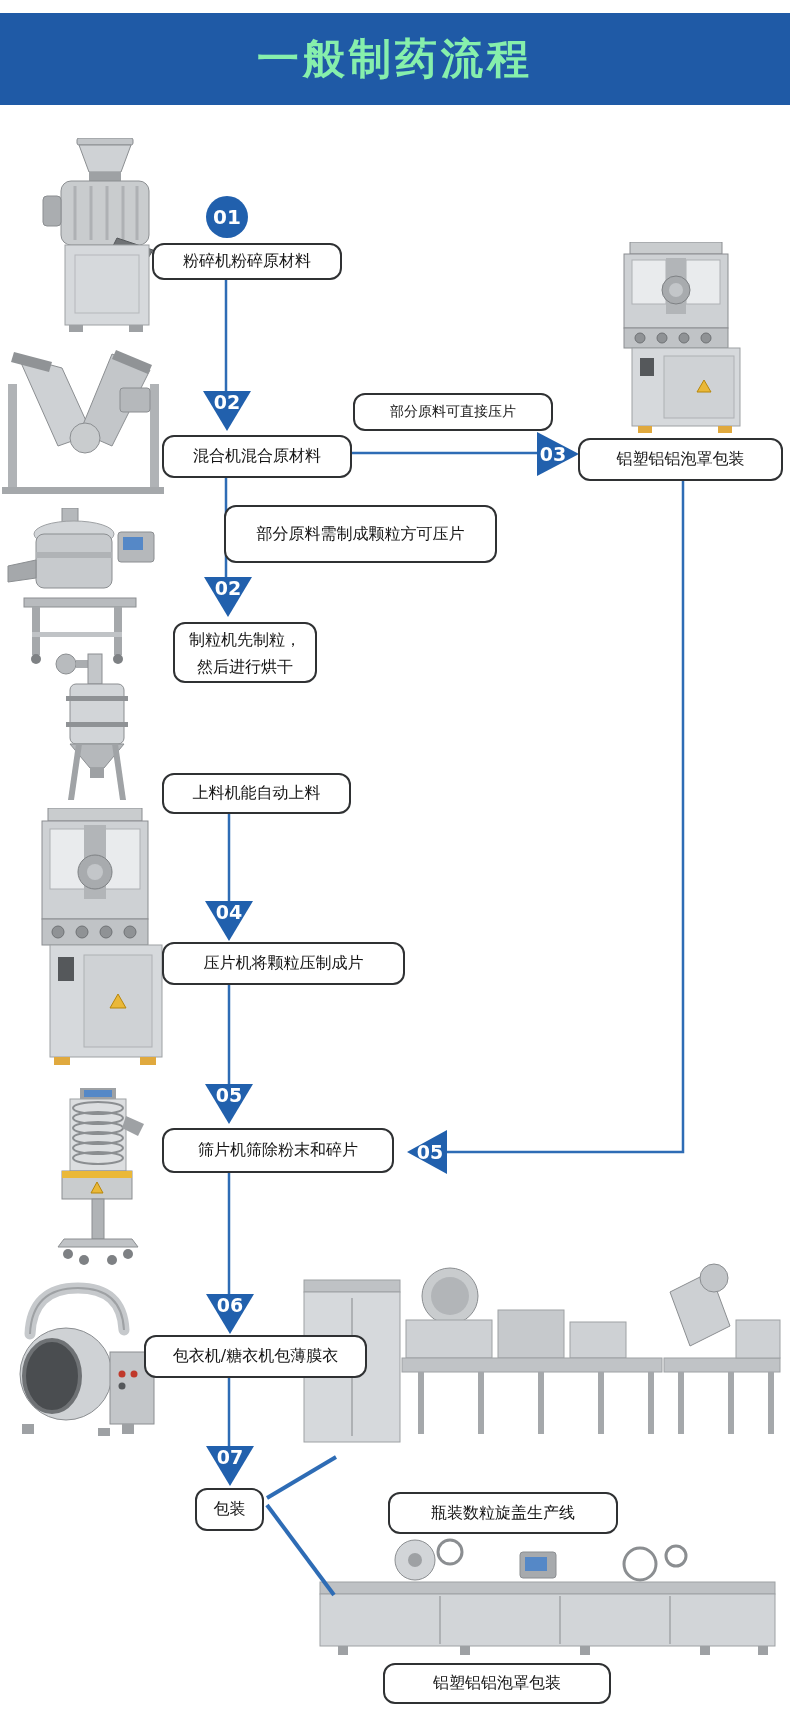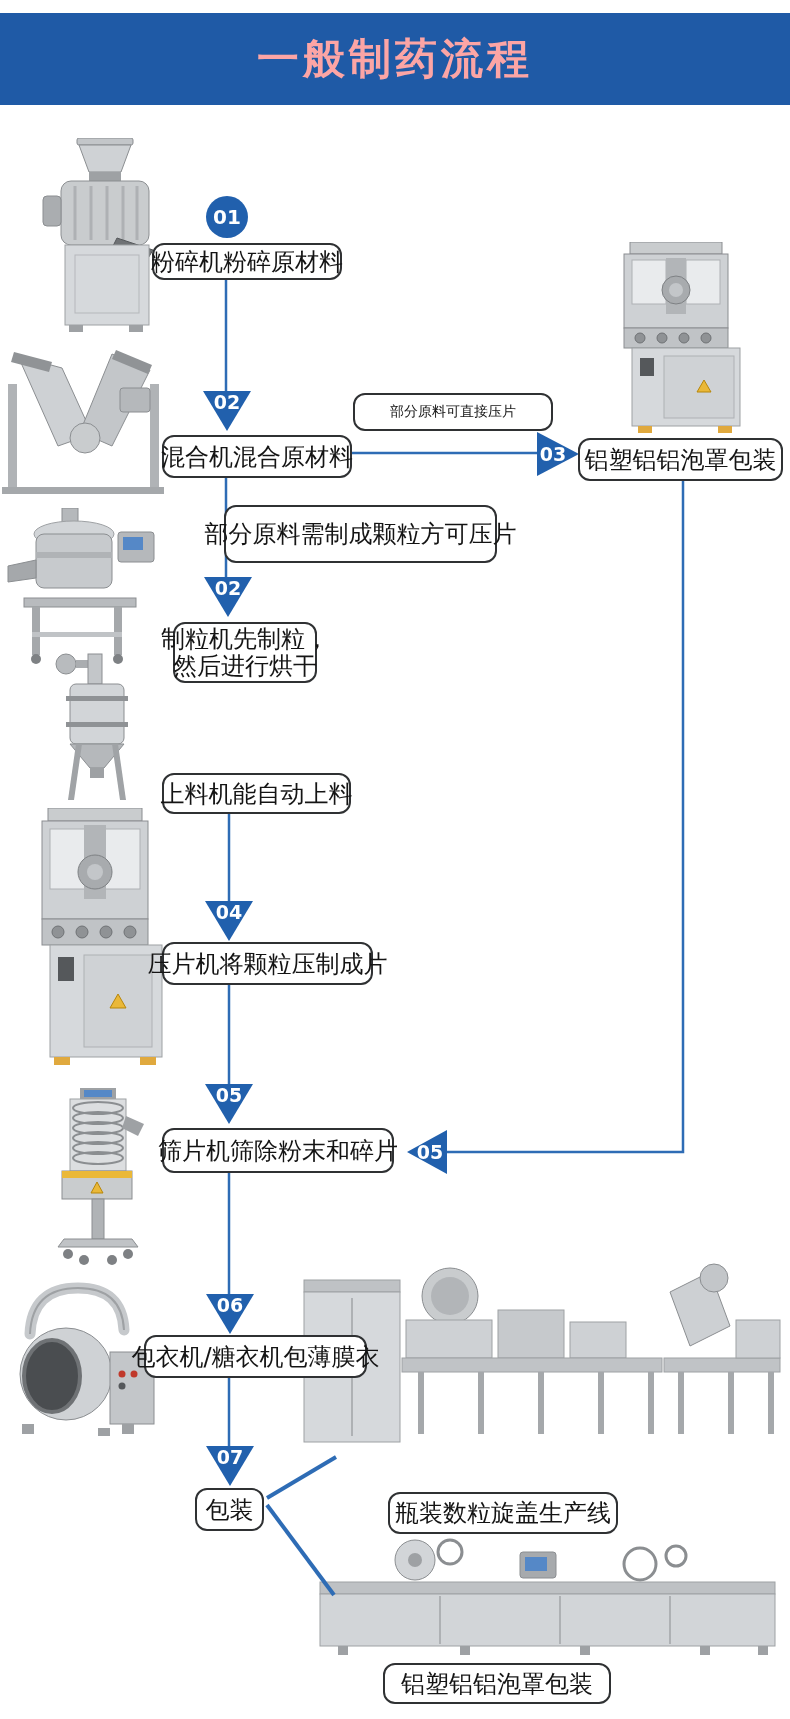--- a/index.html
+++ b/index.html
@@ -1,23 +1,23 @@
 <!DOCTYPE html>
 <html><head>
 <meta charset="utf-8">
 <style>
   html,body{margin:0;padding:0;background:#ffffff;}
   .page{position:relative;width:790px;height:1719px;background:#ffffff;overflow:hidden;
         font-family:"DejaVu Sans","Liberation Sans",sans-serif;}
   .banner{position:absolute;left:0;top:13px;width:790px;height:92px;background:#1f5aa6;
           display:flex;align-items:center;justify-content:center;z-index:4;}
-  .banner .title{color:#fca5a5;font-size:42px;font-weight:700;letter-spacing:4px;}
+  .banner .title{color:#86efac;font-size:42px;font-weight:700;letter-spacing:4px;}
   .fbox{position:absolute;box-sizing:border-box;background:#ffffff;border:2px solid #2f3133;
         border-radius:12px;display:flex;align-items:center;justify-content:center;
-        font-size:24px;color:#141414;white-space:nowrap;z-index:10;}
+        font-size:16px;color:#141414;white-space:nowrap;z-index:10;}
   .fbox.two{flex-direction:column;line-height:27px;}
   .badge{position:absolute;width:42px;height:42px;border-radius:50%;background:#2160ad;color:#ffffff;
          display:flex;align-items:center;justify-content:center;font-size:20px;font-weight:700;z-index:10;}
   svg.overlay{position:absolute;left:0;top:0;z-index:6;pointer-events:none;}
   svg.overlay text{font-family:"DejaVu Sans","Liberation Sans",sans-serif;font-size:19px;font-weight:700;fill:#ffffff;}
   .machine{position:absolute;z-index:2;}
 </style>
 </head>
 <body>
 
@@ -273,21 +273,21 @@
 
   <div class="fbox two" style="left:173px;top:622px;width:144px;height:61px">
     <div>制粒机先制粒，</div>
     <div>然后进行烘干</div>
   </div>
 
   <div class="fbox" style="left:162px;top:773px;width:189px;height:41px">
     <span>上料机能自动上料</span>
   </div>
 
-  <div class="fbox" style="left:162px;top:942px;width:211px;height:43px">
+  <div class="fbox" style="left:162px;top:942px;width:243px;height:43px">
     <span>压片机将颗粒压制成片</span>
   </div>
 
   <div class="fbox" style="left:162px;top:1128px;width:232px;height:45px">
     <span>筛片机筛除粉末和碎片</span>
   </div>
 
   <div class="fbox" style="left:144px;top:1335px;width:223px;height:43px">
     <span>包衣机/糖衣机包薄膜衣</span>
   </div>

